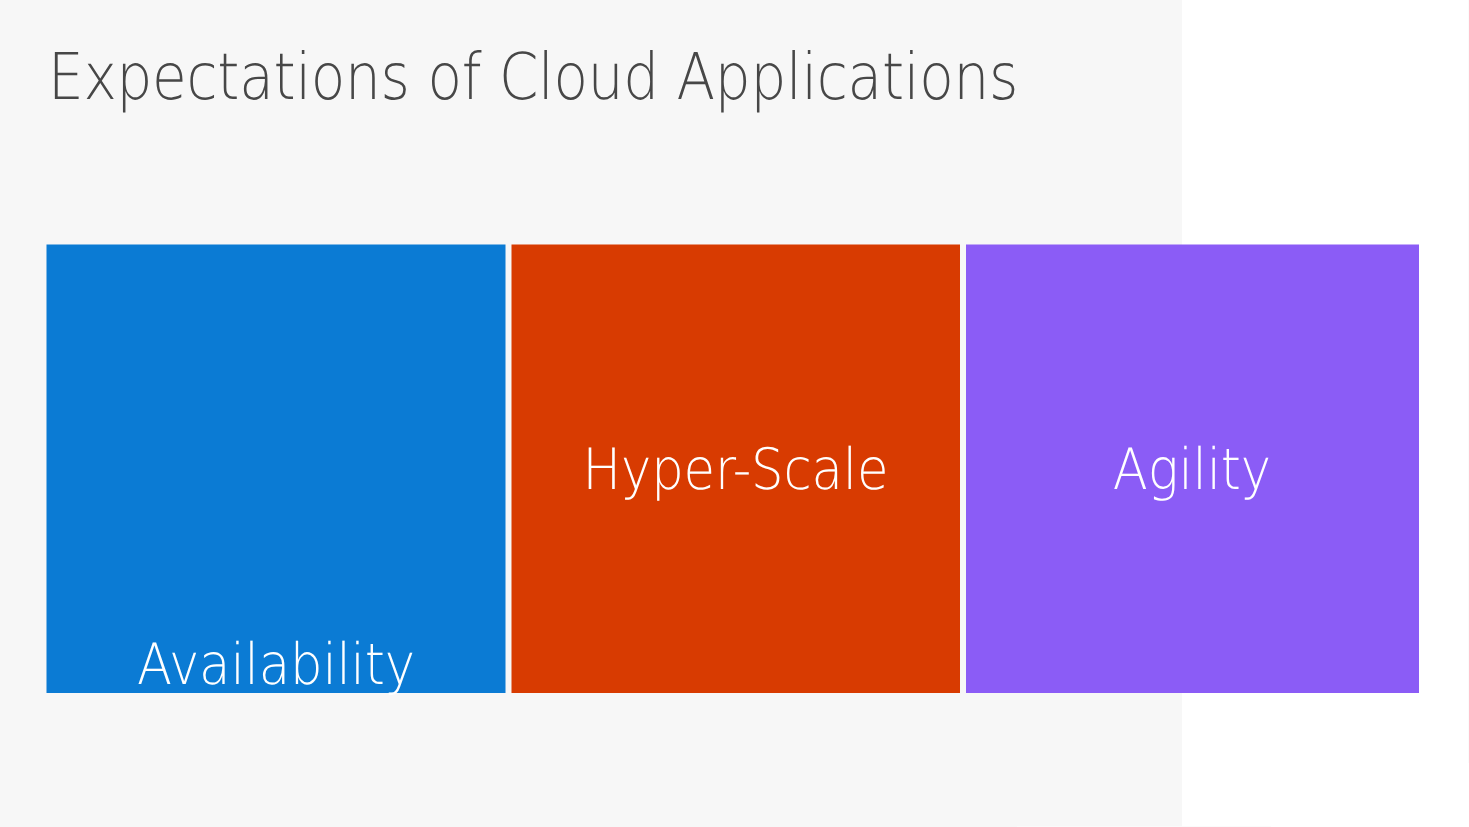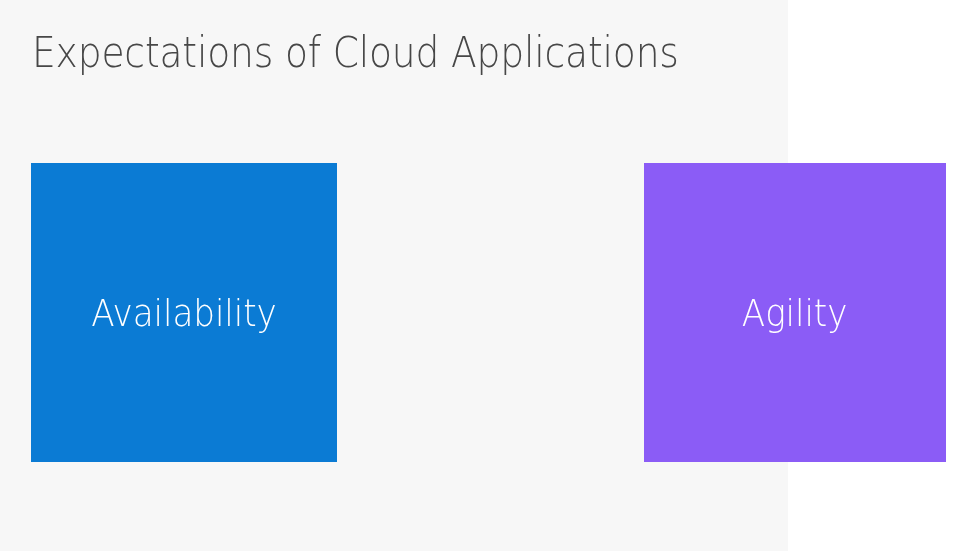--- a/index.html
+++ b/index.html
@@ -78,23 +78,26 @@
 </style>
 </head>
 <body>
 
 <div id="slide" style="background: rgb(247, 247, 247);">
 
   <div id="slide-title" style="color: rgb(71, 71, 71);">Expectations of Cloud Applications</div>
 
   <div id="tile-row">
 
-    <div class="tile" id="tile-availability" style="background: rgb(11, 123, 212);">
+    <div class="tile" id="tile-availability" style="background: rgb(11, 123, 212); align-items: flex-end;">
       <span class="tile-label" style="color: rgb(255, 255, 255);">Availability</span>
     </div>
 
+    <div class="tile" id="tile-hyperscale" style="background: rgb(216, 59, 1);">
+      <span class="tile-label" style="color: rgb(255, 255, 255);">Hyper-Scale</span>
+    </div>
 
     <div class="tile" id="tile-agility" style="background: #8b5cf6;">
       <span class="tile-label" style="color: rgb(255, 255, 255);">Agility</span>
     </div>
 
   </div>
 </div>
 
 </body></html>

